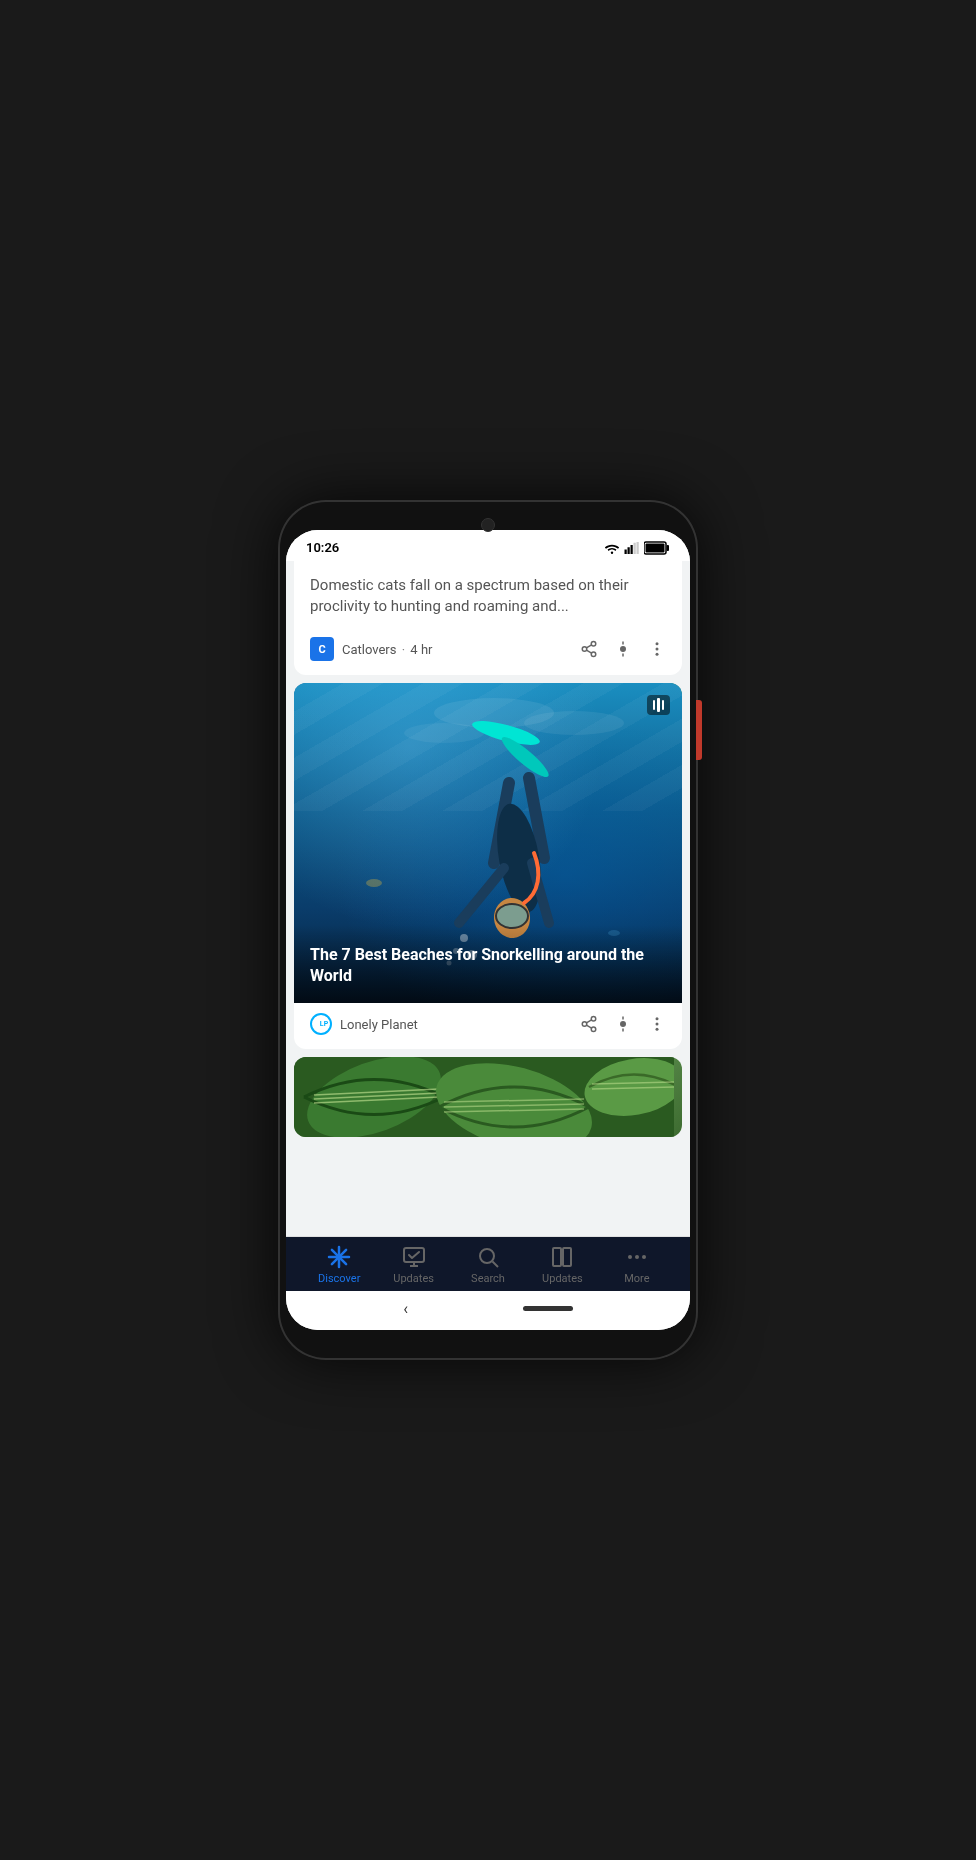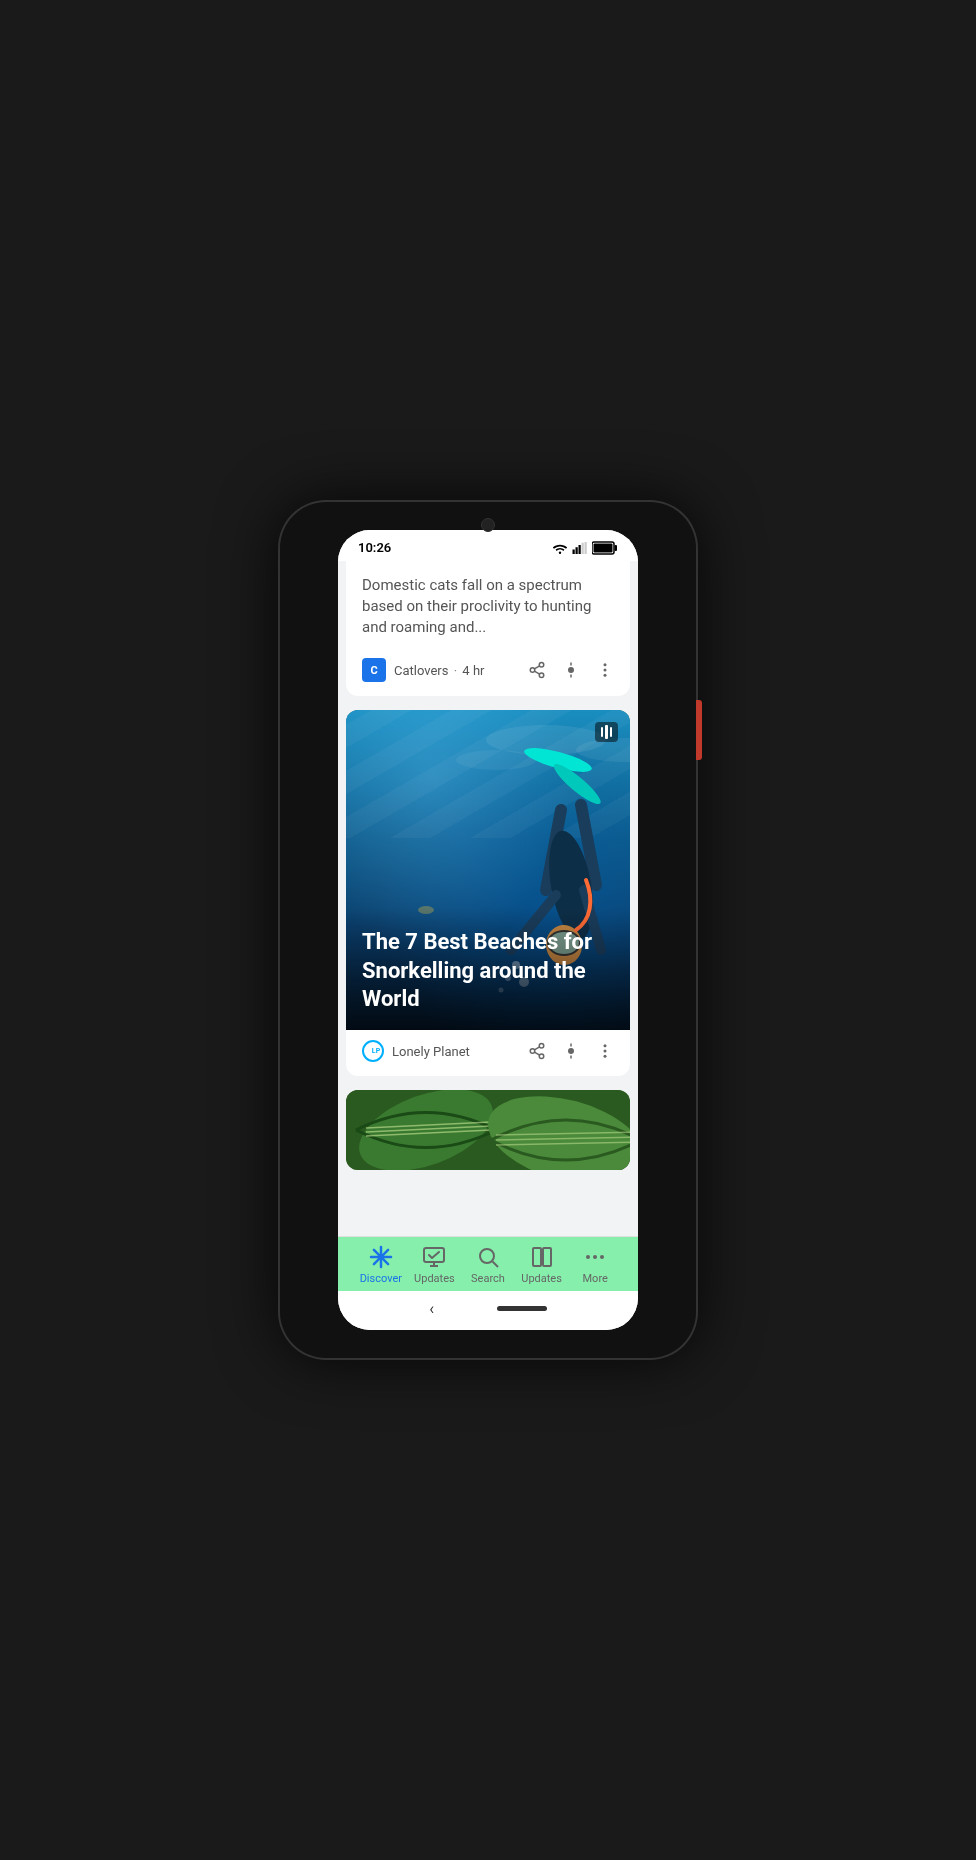--- a/index.html
+++ b/index.html
@@ -41,21 +41,21 @@
       position: absolute;
       right: -4px;
       top: 200px;
       width: 6px;
       height: 60px;
       background: #c0392b;
       border-radius: 0 3px 3px 0;
     }
 
     .phone-screen {
-      width: 300px;
+      width: 404px;
       height: 800px;
       background: #f1f3f4;
       border-radius: 32px;
       overflow: hidden;
       position: relative;
       display: flex;
       flex-direction: column;
     }
 
     
@@ -80,21 +80,21 @@
       gap: 4px;
     }
 
     
     .content-scroll {
       flex: 1;
       overflow-y: auto;
       background: #f1f3f4;
       display: flex;
       flex-direction: column;
-      gap: 14px;
+      gap: 8px;
       padding-bottom: 8px;
     }
 
     .content-scroll::-webkit-scrollbar { display: none; }
 
     
     .card {
       background: white;
       border-radius: 12px;
       overflow: hidden;
@@ -192,21 +192,21 @@
     .image-text-overlay {
       position: absolute;
       bottom: 0;
       left: 0;
       right: 0;
       padding: 20px 16px 16px;
       background: linear-gradient(transparent, rgba(0,0,0,0.65));
     }
 
     .article-title-overlay {
-      font-size: 22px;
+      font-size: 16px;
       font-weight: 700;
       color: white;
       line-height: 1.3;
     }
 
     .image-badge {
       position: absolute;
       top: 12px;
       right: 12px;
       background: rgba(0,0,0,0.5);
@@ -256,21 +256,21 @@
     .partial-image {
       width: 100%;
       height: 100%;
       background: linear-gradient(135deg, #2d5a27 0%, #4a7a3a 30%, #6b9e5c 60%, #3d6b30 100%);
       position: relative;
       overflow: hidden;
     }
 
     
     .bottom-nav {
-      background: #86efac;
+      background: #0f172a;
       display: flex;
       justify-content: space-around;
       align-items: center;
       padding: 8px 16px 6px;
       border-top: 1px solid #e0e0e0;
       flex-shrink: 0;
     }
 
     .nav-item {
       display: flex;

